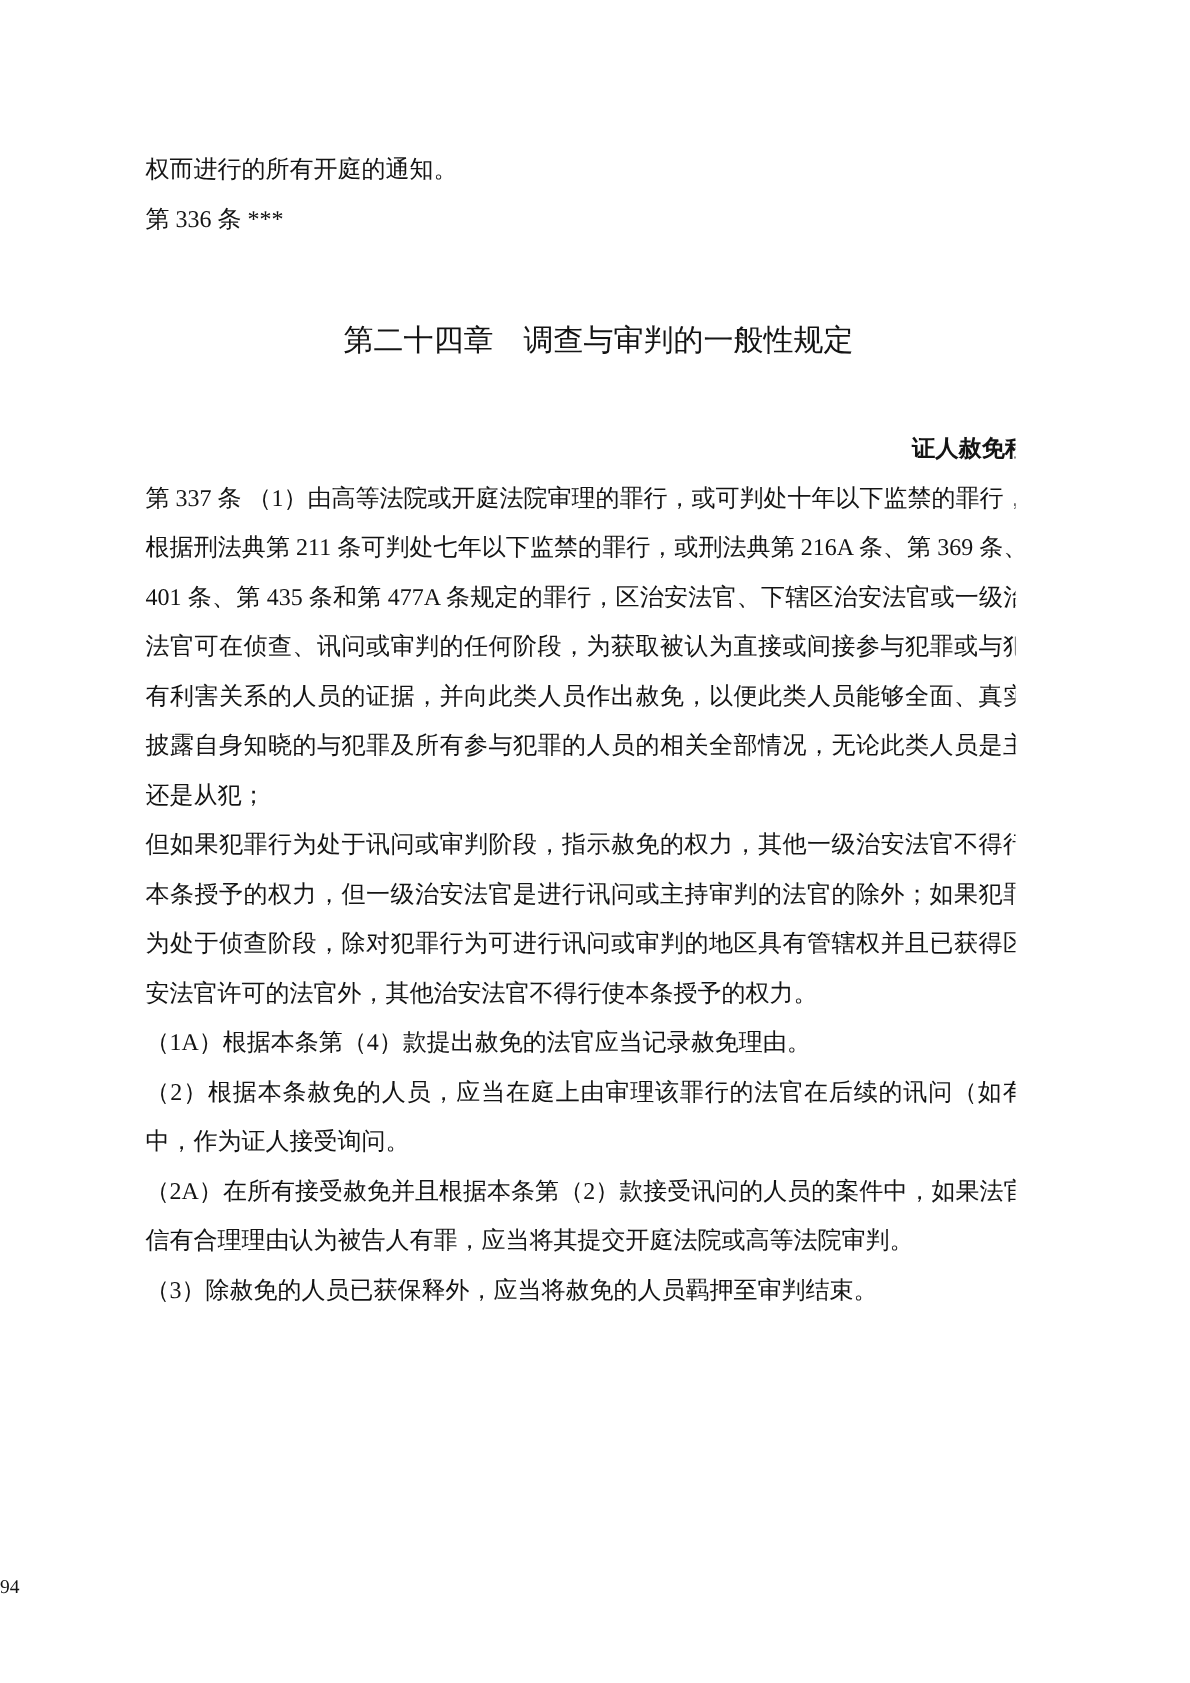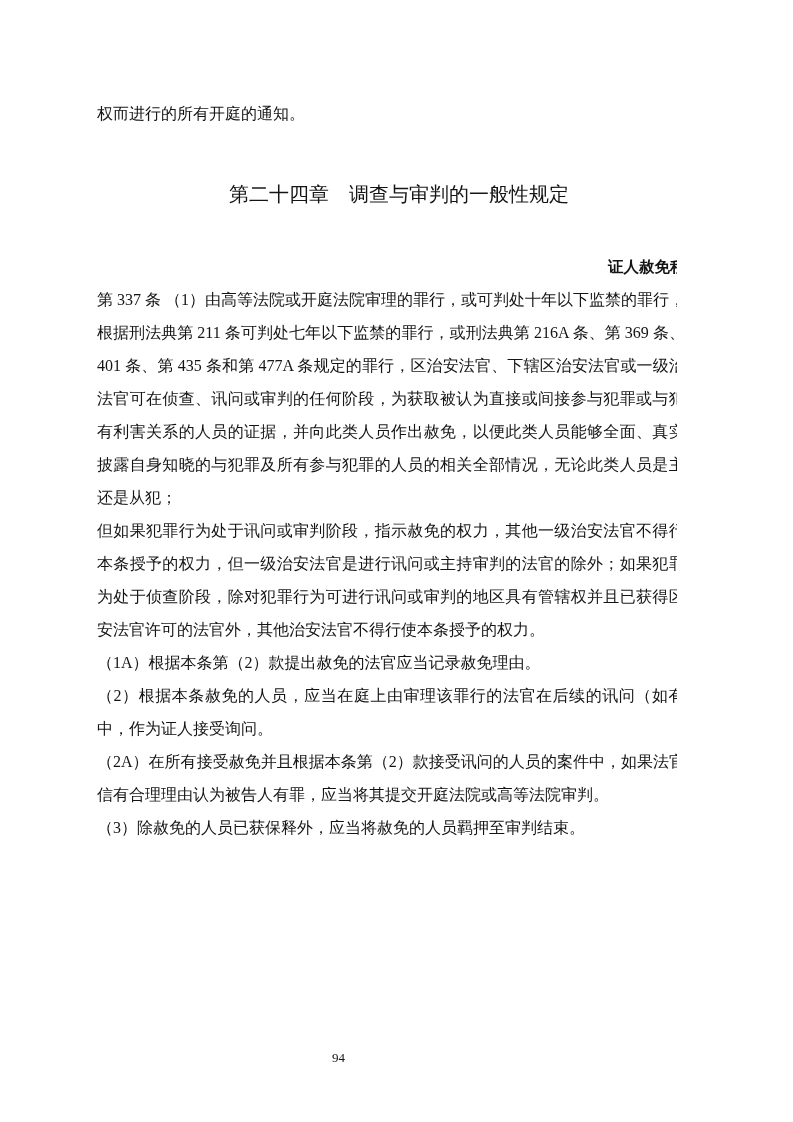--- a/index.html
+++ b/index.html
@@ -44,35 +44,36 @@
     padding-left: 51px;
     font-size: 15.5px;
     text-align: right;
     margin-top: 39px;
   }
   .page-footer {
     position: absolute;
     left: 0;
     right: 0;
     top: 1048px;
-    text-align: center;
+    text-align: left;
     font-size: 13px;
     line-height: 20px;
     color: #141414;
   }
 </style>
 </head>
 <body>
 
 <div class="page">
   <div class="content">
     <p>权而进行的所有开庭的通知。</p>
+    <p>第 336 条  ***</p>
     <p class="chapter-heading">第二十四章　调查与审判的一般性规定</p>
     <p class="subheading">证人赦免程序</p>
     <p>第 337 条 （1）由高等法院或开庭法院审理的罪行，或可判处十年以下监禁的罪行，或根据刑法典第 211 条可判处七年以下监禁的罪行，或刑法典第 216A 条、第 369 条、第 401 条、第 435 条和第 477A 条规定的罪行，区治安法官、下辖区治安法官或一级治安法官可在侦查、讯问或审判的任何阶段，为获取被认为直接或间接参与犯罪或与犯罪有利害关系的人员的证据，并向此类人员作出赦免，以便此类人员能够全面、真实地披露自身知晓的与犯罪及所有参与犯罪的人员的相关全部情况，无论此类人员是主犯还是从犯；</p>
     <p>但如果犯罪行为处于讯问或审判阶段，指示赦免的权力，其他一级治安法官不得行使本条授予的权力，但一级治安法官是进行讯问或主持审判的法官的除外；如果犯罪行为处于侦查阶段，除对犯罪行为可进行讯问或审判的地区具有管辖权并且已获得区治安法官许可的法官外，其他治安法官不得行使本条授予的权力。</p>
-    <p>（1A）根据本条第（2）款提出赦免的法官应当记录赦免理由。</p>
+    <p>（1A）根据本条第（4）款提出赦免的法官应当记录赦免理由。</p>
     <p>（2）根据本条赦免的人员，应当在庭上由审理该罪行的法官在后续的讯问（如有）中，作为证人接受询问。</p>
     <p>（2A）在所有接受赦免并且根据本条第（2）款接受讯问的人员的案件中，如果法官确信有合理理由认为被告人有罪，应当将其提交开庭法院或高等法院审判。</p>
     <p>（3）除赦免的人员已获保释外，应当将赦免的人员羁押至审判结束。</p>
   </div>
   <div class="page-footer">94</div>
 </div>
 
 </body></html>

